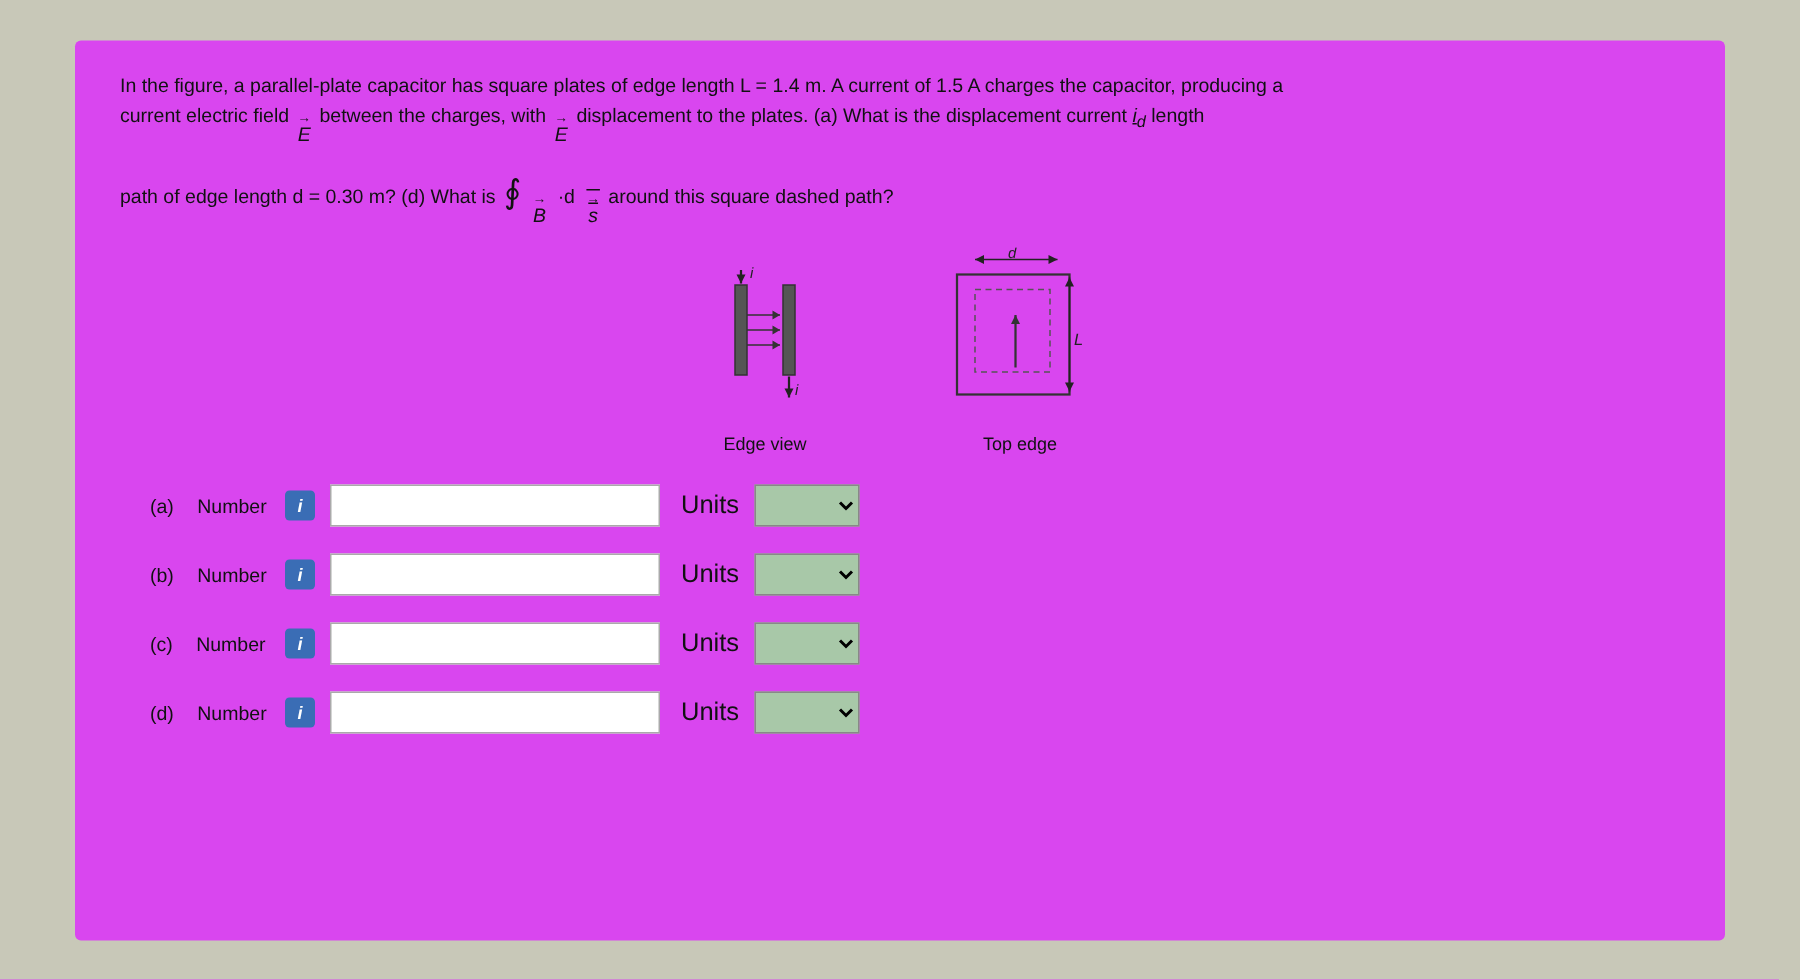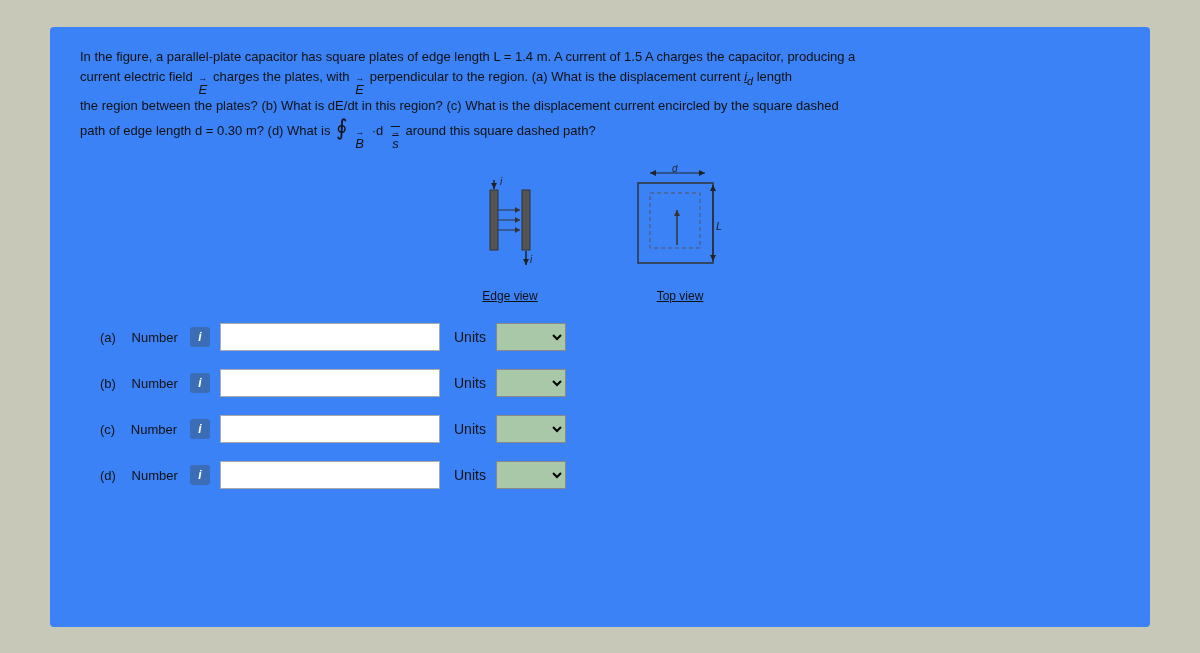--- a/index.html
+++ b/index.html
@@ -7,21 +7,21 @@
       background: #c8c8b8;
       font-family: Arial, sans-serif;
       font-size: 13px;
       width: 1200px;
       min-height: 653px;
       display: flex;
       align-items: center;
       justify-content: center;
     }
     .main-container {
-      background: #3b82f6;
+      background: #d946ef;
       width: 1100px;
       min-height: 600px;
       padding: 20px 30px 30px 30px;
       border-radius: 4px;
     }
     .problem-text {
       font-size: 13px;
       line-height: 1.6;
       color: #111;
       margin-bottom: 10px;
@@ -42,21 +42,20 @@
     .diagram-block {
       display: flex;
       flex-direction: column;
       align-items: center;
       gap: 4px;
     }
     .diagram-label {
       font-size: 12px;
       color: #111;
       text-align: center;
-      text-decoration: underline;
     }
     
     
 
     
     .answers-section {
       margin-top: 20px;
       display: flex;
       flex-direction: column;
       gap: 18px;
@@ -93,21 +92,21 @@
     }
     .number-input {
       background: white;
       border: 1px solid #aaa;
       width: 220px;
       height: 28px;
       padding: 2px 6px;
       font-size: 13px;
     }
     .units-label {
-      font-size: 14px;
+      font-size: 17px;
       color: #111;
       margin-left: 4px;
     }
     .units-select {
       background: #a8c8a8;
       border: 1px solid #888;
       height: 28px;
       width: 70px;
       font-size: 12px;
       cursor: pointer;
@@ -121,31 +120,30 @@
 
   <div class="problem-text">
     <span>In the figure, a parallel-plate capacitor has square plates of edge length L = 1.4 m. A current of 1.5 A charges the capacitor, producing a</span>
     <br>
     <span>
       <span>current electric field</span>
       <span style="display:inline-flex; flex-direction:column; align-items:center; font-style:italic; line-height:1; margin: 0 2px;">
         <span style="font-size:9px;">→</span>
         <span>E</span>
       </span>
-      <span>charges the plates, with</span>
+      <span>between the charges, with</span>
       <span style="display:inline-flex; flex-direction:column; align-items:center; font-style:italic; line-height:1; margin: 0 2px;">
         <span style="font-size:9px;">→</span>
         <span>E</span>
       </span>
-      <span>perpendicular to the region. (a) What is the displacement current</span>
+      <span>displacement to the plates. (a) What is the displacement current</span>
       <span style="font-style:italic;text-decoration:underline;"><span>i</span><sub>d</sub></span>
       <span>length</span>
     </span>
     <br>
-    <span>the region between the plates? (b) What is dE/dt in this region? (c) What is the displacement current encircled by the square dashed</span>
     <br>
     <span>
       <span>path of edge length d = 0.30 m? (d) What is</span>
       <span class="integral-symbol" style="margin: 0 2px; font-family: serif;">∮</span>
       <span style="display:inline-flex; flex-direction:column; align-items:center; font-style:italic; line-height:1; margin: 0 2px;">
         <span style="font-size:9px;">→</span>
         <span>B</span>
       </span>
       <span style="margin: 0 2px;">·d</span>
       <span style="display:inline-flex; flex-direction:column; align-items:center; font-style:italic; line-height:1; margin: 0 2px; text-decoration:overline;">
@@ -198,21 +196,21 @@
         <rect x="30" y="28" width="50" height="55" fill="none" stroke="#555" stroke-width="1" stroke-dasharray="4,3"></rect>
 
         <line x1="57" y1="80" x2="57" y2="45" stroke="#333" stroke-width="1.5"></line>
         <polygon points="57,45 54,51 60,51" fill="#333"></polygon>
 
         <text x="96" y="65" font-size="11" font-style="italic" fill="#222">L</text>
         <line x1="93" y1="20" x2="93" y2="96" stroke="#222" stroke-width="1"></line>
         <polygon points="93,20 90,26 96,26" fill="#222"></polygon>
         <polygon points="93,96 90,90 96,90" fill="#222"></polygon>
       </svg>
-      <div class="diagram-label">Top view</div>
+      <div class="diagram-label">Top edge</div>
     </div>
   </div>
 
   <div class="answers-section">
 
     <div class="answer-row">
       <div class="answer-label">
         <span>(a)</span>
         &nbsp;
         <span>Number</span>

